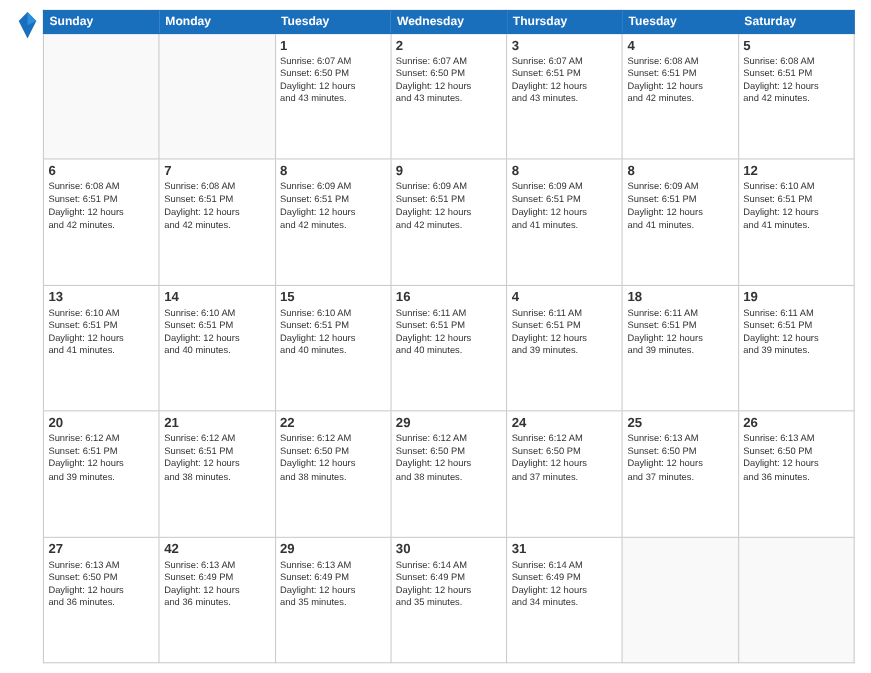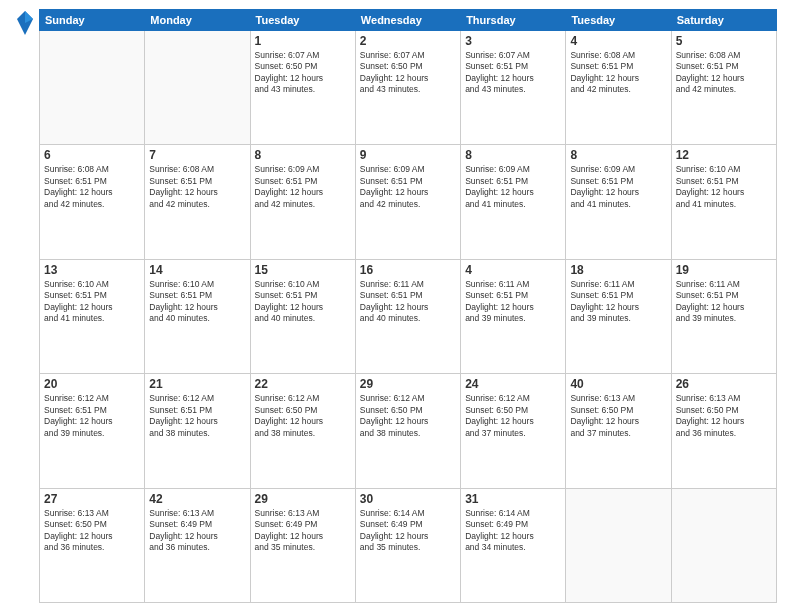--- a/index.html
+++ b/index.html
@@ -299,21 +299,21 @@
 and 38 minutes.</div>
           </td>
           <td>
             <div class="day-num">24</div>
             <div class="cell-info" style="white-space: pre-line;">Sunrise: 6:12 AM
 Sunset: 6:50 PM
 Daylight: 12 hours
 and 37 minutes.</div>
           </td>
           <td>
-            <div class="day-num">40</div>
+            <div class="day-num">25</div>
             <div class="cell-info" style="white-space: pre-line;">Sunrise: 6:13 AM
 Sunset: 6:50 PM
 Daylight: 12 hours
 and 37 minutes.</div>
           </td>
           <td>
             <div class="day-num">26</div>
             <div class="cell-info" style="white-space: pre-line;">Sunrise: 6:13 AM
 Sunset: 6:50 PM
 Daylight: 12 hours

